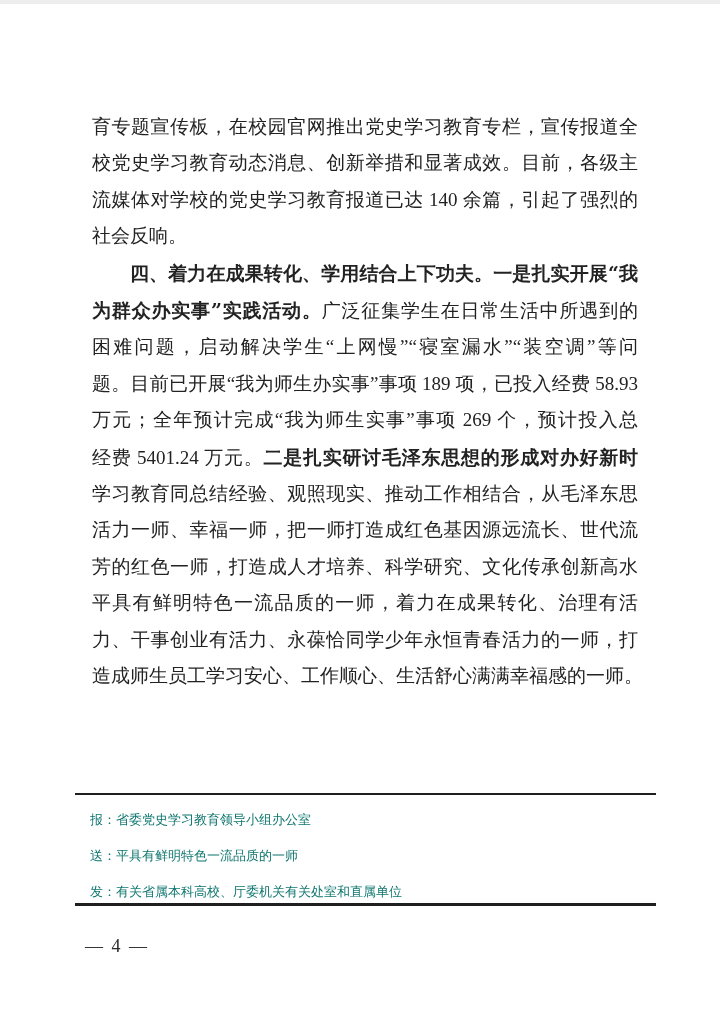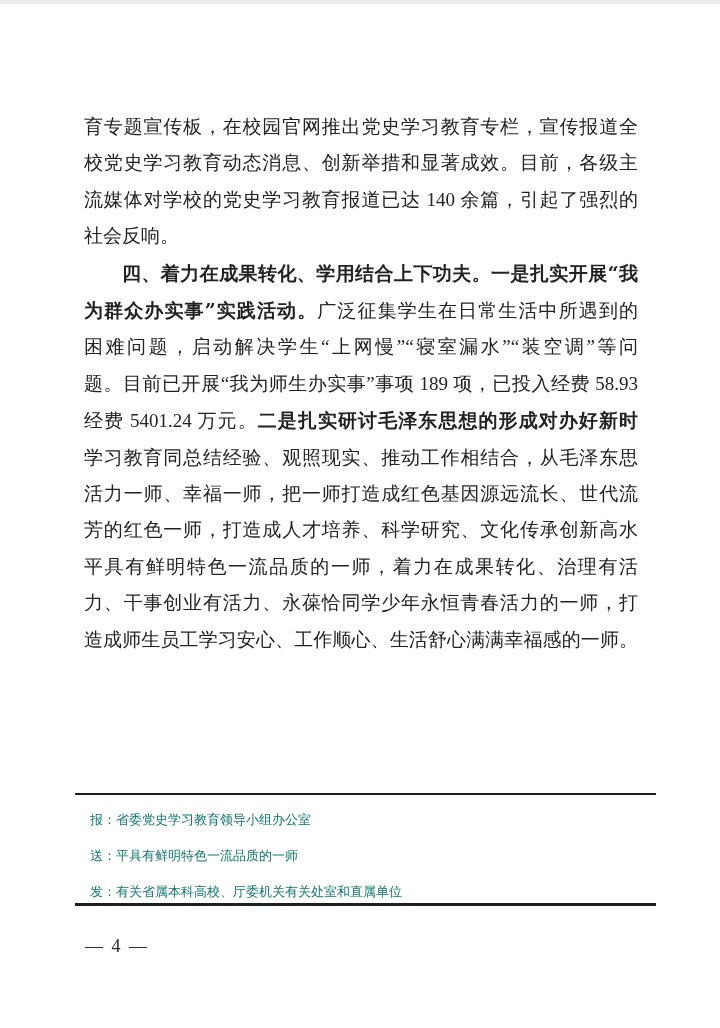--- a/index.html
+++ b/index.html
@@ -20,20 +20,21 @@
     left: 84px; top: 109px;
     width: 554px;
     color: #222222;
     font-size: 19px;
     line-height: 36.4px;
   }
   .line {
     text-align: justify;
     text-align-last: justify;
     white-space: nowrap;
+    margin-left: 8px;
   }
   .line.end { text-align-last: left; }
   .line.indent { text-indent: 2em; }
   .seg-normal { font-weight: 400; }
   .seg-bold-hei {
     font-weight: 700;
     font-family: "DejaVu Sans", "Liberation Sans", sans-serif;
   }
   .seg-bold-kai {
     font-weight: 700;
@@ -72,20 +73,21 @@
 
 <div class="doc-body">
     <div class="line"><span class="seg-normal">育专题宣传板，在校园官网推出党史学习教育专栏，宣传报道全</span></div>
     <div class="line"><span class="seg-normal">校党史学习教育动态消息、创新举措和显著成效。目前，各级主</span></div>
     <div class="line"><span class="seg-normal">流媒体对学校的党史学习教育报道已达 140 余篇，引起了强烈的</span></div>
     <div class="line end"><span class="seg-normal">社会反响。</span></div>
     <div class="line indent"><span class="seg-bold-hei">四、着力在成果转化、学用结合上下功夫。</span><span class="seg-bold-kai">一是扎实开展“我</span></div>
     <div class="line"><span class="seg-bold-kai">为群众办实事”实践活动。</span><span class="seg-normal">广泛征集学生在日常生活中所遇到的</span></div>
     <div class="line"><span class="seg-normal">困难问题，启动解决学生“上网慢”“寝室漏水”“装空调”等问</span></div>
     <div class="line"><span class="seg-normal">题。目前已开展“我为师生办实事”事项 189 项，已投入经费 58.93</span></div>
+    <div class="line"><span class="seg-normal">万元；全年预计完成“我为师生实事”事项 269 个，预计投入总</span></div>
     <div class="line"><span class="seg-normal">经费 5401.24 万元。</span><span class="seg-bold-kai">二是扎实研讨毛泽东思想的形成对办好新时</span></div>
     <div class="line"><span class="seg-normal">学习教育同总结经验、观照现实、推动工作相结合，从毛泽东思</span></div>
     <div class="line"><span class="seg-normal">活力一师、幸福一师，把一师打造成红色基因源远流长、世代流</span></div>
     <div class="line"><span class="seg-normal">芳的红色一师，打造成人才培养、科学研究、文化传承创新高水</span></div>
     <div class="line"><span class="seg-normal">平具有鲜明特色一流品质的一师，着力在成果转化、治理有活</span></div>
     <div class="line"><span class="seg-normal">力、干事创业有活力、永葆恰同学少年永恒青春活力的一师，打</span></div>
     <div class="line"><span class="seg-normal">造成师生员工学习安心、工作顺心、生活舒心满满幸福感的一师。</span></div>
   </div>
 
 <div class="rule-thin"></div>

